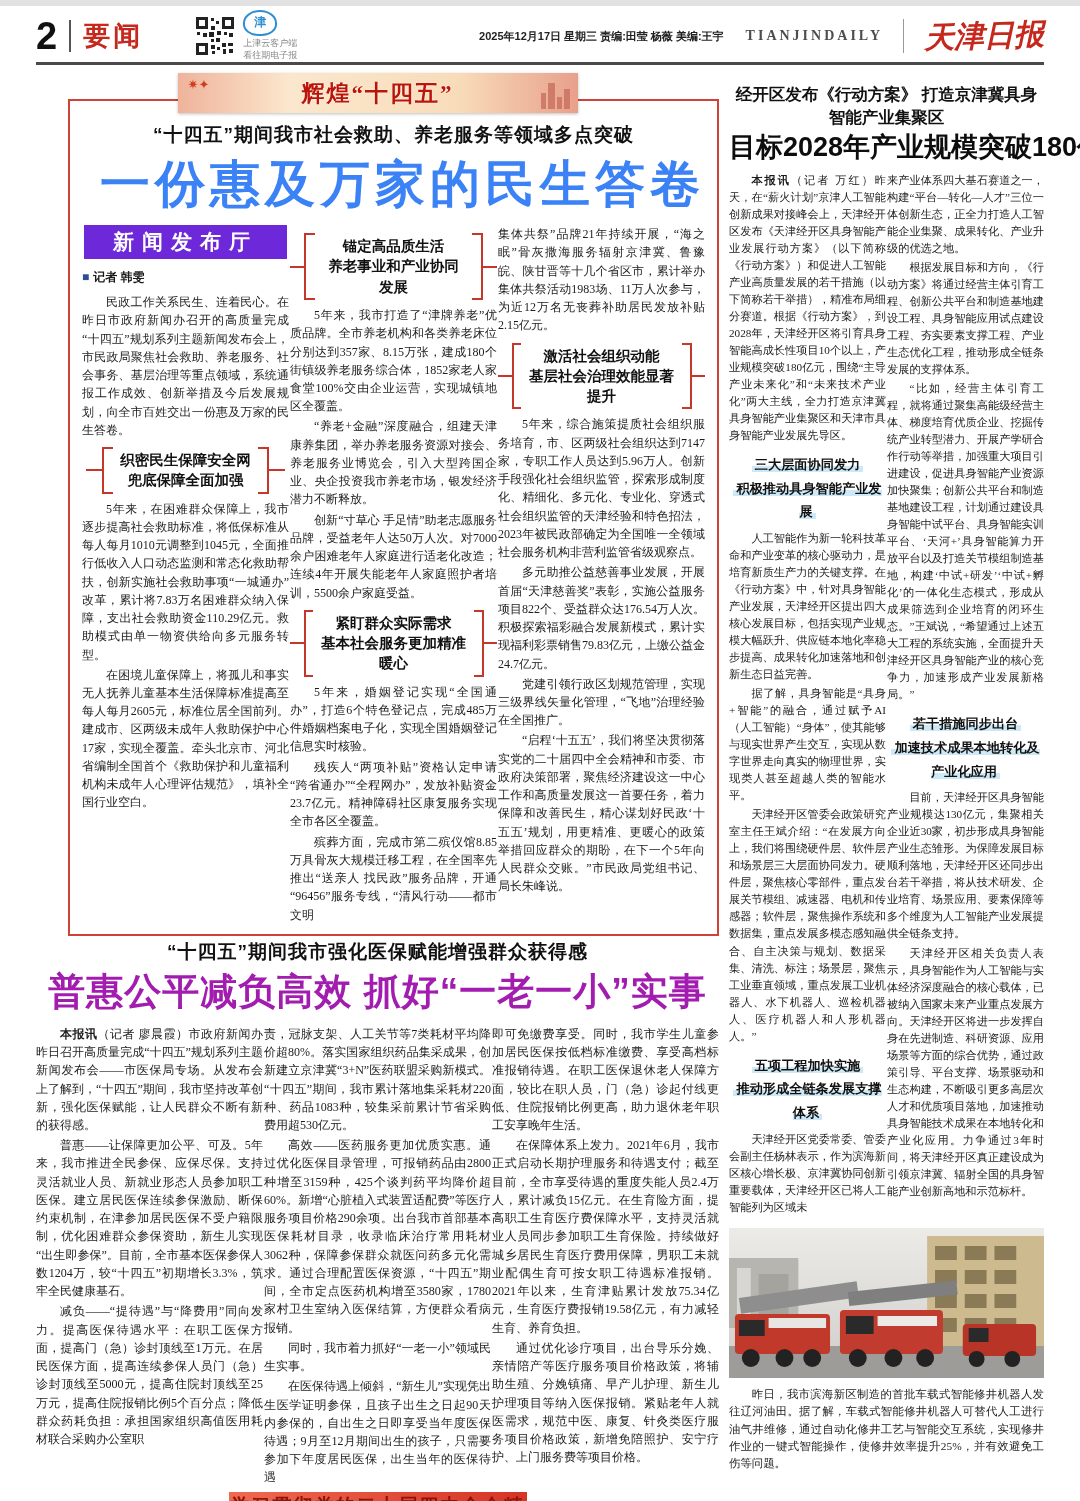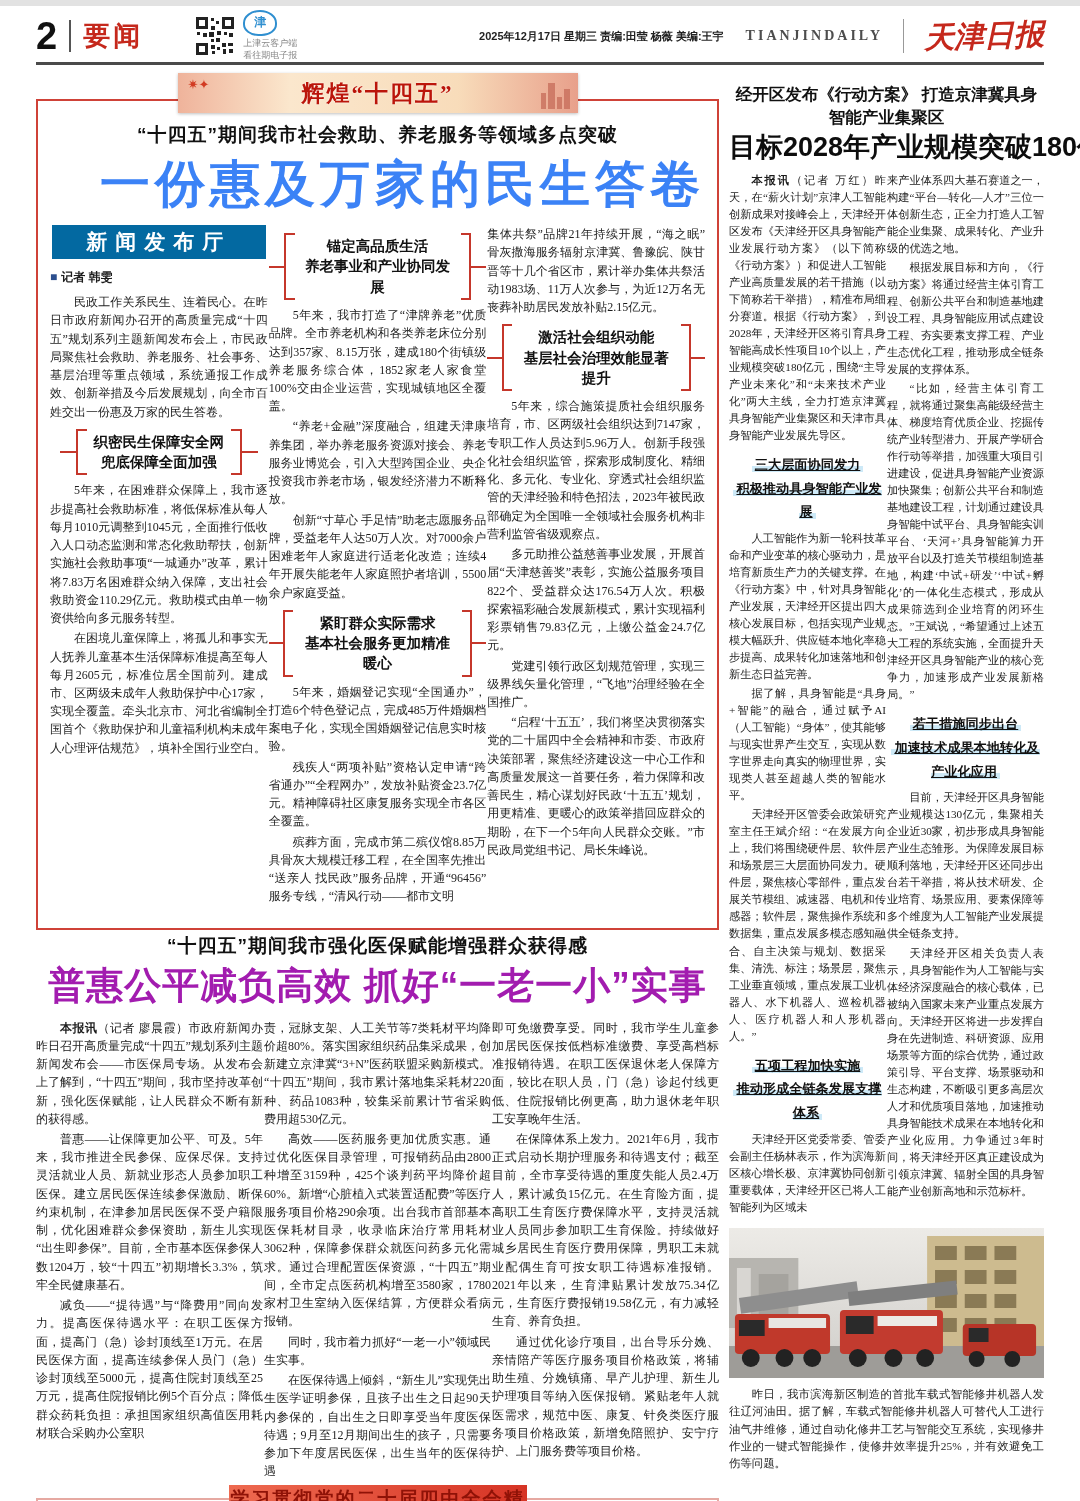--- a/index.html
+++ b/index.html
@@ -32,24 +32,24 @@
   .bp{font-size:12px;line-height:1.52;text-align:justify;margin:0 0 2px;text-indent:2em;}
   .bp.cont{text-indent:0;}
   
   .banner{position:relative;z-index:2;width:400px;height:40px;margin:2px auto -14px;
           background:linear-gradient(90deg,#efb39b,#fbe7cd 28%,#f8dcba 70%,#e8a08b);
           display:flex;align-items:center;justify-content:center;box-shadow:0 1px 3px rgba(0,0,0,.25);}
   .banner .btxt{font:bold 23px/1 "Liberation Serif",serif;color:#bb150a;letter-spacing:2px;text-shadow:0 0 2px #fff;}
   .banner .sky{position:absolute;right:8px;bottom:4px;display:flex;align-items:flex-end;gap:2px;opacity:.8;}
   .banner .sky i{display:block;background:#c9705d;}
   .banner .star{position:absolute;left:10px;top:4px;color:#d23b22;font-size:13px;}
-  .main-box{border:2px solid #cf4238;padding:22px 12px 20px;}
+  .main-box{border:2px solid #cf4238;padding:22px 12px 8px;margin-left:32px;}
   .kicker{font:bold 19px/1.3 "Liberation Sans",sans-serif;text-align:center;letter-spacing:1px;color:#111;}
   .headline1{font:900 50px/1.15 "Liberation Sans",sans-serif;text-align:right;letter-spacing:5px;margin:8px 0 12px;color:#3b82f6;}
-  .pressbox{background:#0369a1;color:#fff;text-align:center;font:bold 21px/34px "Liberation Sans",sans-serif;
+  .pressbox{background:#6d28d9;color:#fff;text-align:center;font:bold 21px/34px "Liberation Sans",sans-serif;
             letter-spacing:8px;margin:0 2px 12px;}
   .byline{font:bold 12px/1 "Liberation Sans",sans-serif;margin:0 0 10px;}
   .byline .sq{color:#2c4f8e;margin-right:4px;}
   .bracket-head{display:flex;align-items:stretch;justify-content:center;margin:8px 0 6px;}
   .brk-dash{width:16px;border-top:2px solid #c5372b;align-self:center;}
   .brk-l{width:9px;border:2px solid #c5372b;border-right:none;}
   .brk-r{width:9px;border:2px solid #c5372b;border-left:none;}
   .brk-mid{padding:3px 7px;text-align:center;font:bold 14.5px/1.4 "Liberation Sans",sans-serif;color:#111;}
   
   .medic{margin-top:4px;}
@@ -57,21 +57,21 @@
   
   .edu-box{border:2px solid #e6a9a2;margin-top:16px;padding:0 12px 10px;}
   .edu-banner{width:298px;margin:-15px auto 2px;background:linear-gradient(90deg,#ee6a50,#d63425);
               color:#8f1207;text-align:center;font:bold 19px/28px "Liberation Sans",sans-serif;letter-spacing:2px;}
   .edu-headline{font:900 31px/1.25 "Liberation Sans",sans-serif;text-align:center;letter-spacing:1px;margin:10px 0 2px;color:#0d0d0d;}
   .edu-sub{font:bold 19px/1.4 "Liberation Serif",serif;text-align:center;margin:0 0 10px;color:#222;}
   
   .dz-kicker{font:bold 16.5px/1.4 "Liberation Sans",sans-serif;text-align:center;margin:12px 0 2px;color:#111;}
   .dz-headline{font:900 27px/1.2 "Liberation Sans",sans-serif;text-align:center;white-space:nowrap;margin:2px 0 8px;color:#0d0d0d;}
   .dzcols .bp{font-size:11.2px;}
-  .blue-head{text-align:center;margin:9px 0 6px;font:bold 13.2px/1.8 "Liberation Sans",sans-serif;color:#111;text-decoration:underline;}
+  .blue-head{text-align:center;margin:9px 0 6px;font:bold 13.2px/1.8 "Liberation Sans",sans-serif;color:#111;}
   .blue-head .hl{background:linear-gradient(to bottom,transparent 58%,#cde9f7 58%);padding:0 3px;}
   
   .photo{margin-top:10px;line-height:0;}
   .caption{margin-top:8px;}
   .caption .bp{font-size:11.4px;}
 </style>
 </head>
 <body>
 
 <div class="page">

